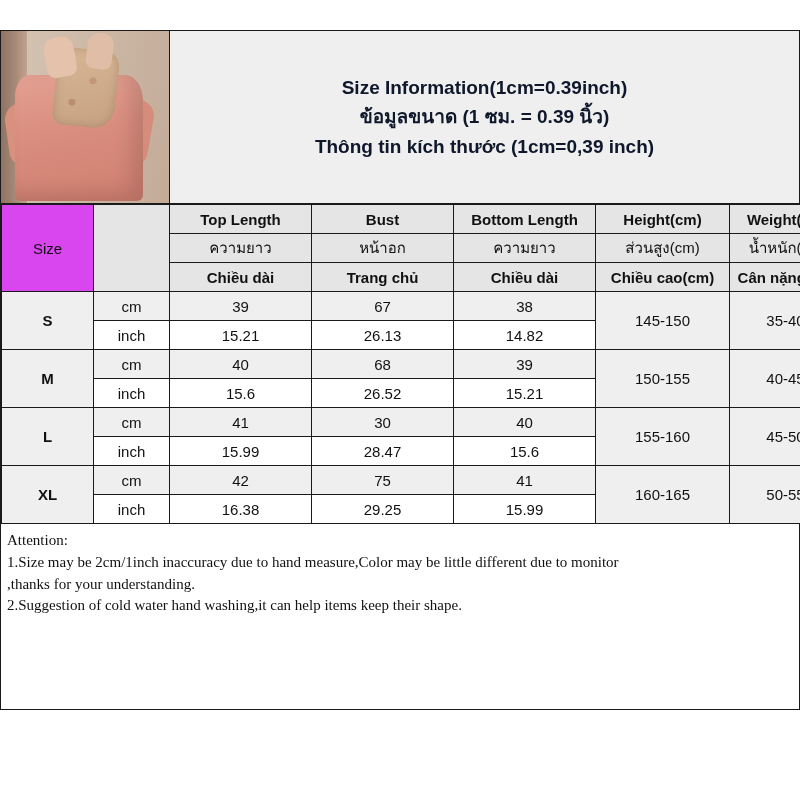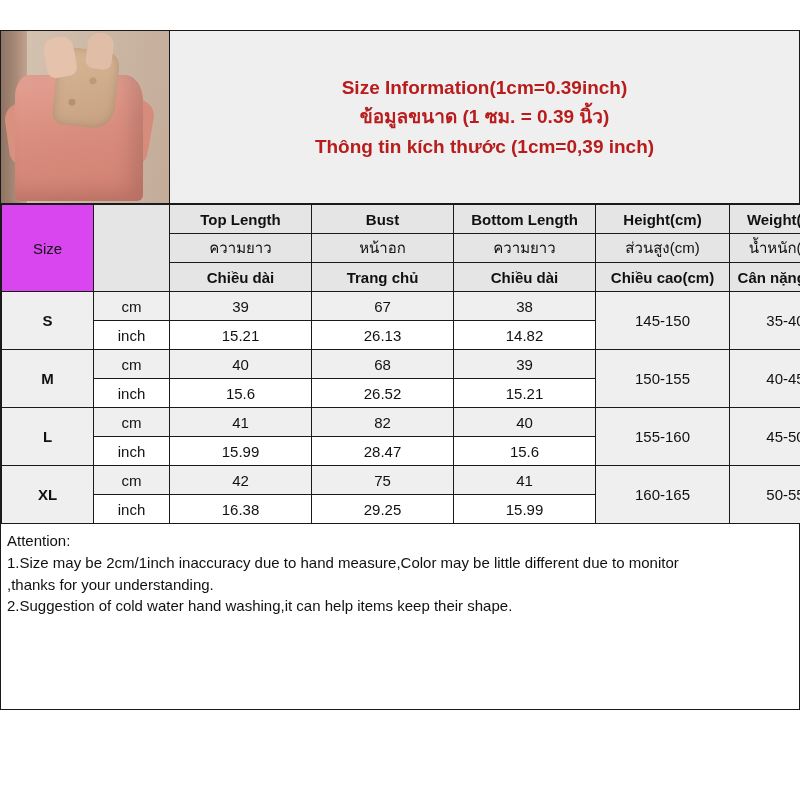--- a/index.html
+++ b/index.html
@@ -130,21 +130,21 @@
     flex-direction: column;
     align-items: center;
     justify-content: center;
     text-align: center;
     padding: 0 12px;
   }
   .title-line {
     font-weight: bold;
     font-size: 19px;
     line-height: 1.55;
-    color: #b91c1c;
+    color: #0f172a;
     white-space: nowrap;
   }
 
   
   table.size-table {
     border-collapse: collapse;
     width: 100%;
     table-layout: fixed;
   }
   table.size-table td, table.size-table th {
@@ -180,20 +180,21 @@
     font-size: 17px;
   }
   .unit-cell { font-size: 15px; }
 
   
   .attention {
     padding: 6px 4px 4px 6px;
     font-size: 15px;
     line-height: 1.45;
     color: #111111;
+    font-family: Liberation Serif, serif;
   }
   .attention div { white-space: nowrap; }
 </style>
 </head>
 <body>
 
 <div class="page">
   <div class="chart">
 
     <div class="header-band">
@@ -278,21 +279,21 @@
           <td class="unit-cell">inch</td>
           <td>15.6</td>
           <td>26.52</td>
           <td>15.21</td>
         </tr>
 
         <tr class="row-grey">
           <td class="size-cell" rowspan="2">L</td>
           <td class="unit-cell">cm</td>
           <td>41</td>
-          <td>82</td>
+          <td>30</td>
           <td>40</td>
           <td rowspan="2">155-160</td>
           <td rowspan="2">45-50</td>
         </tr>
         <tr class="row-white">
           <td class="unit-cell">inch</td>
           <td>15.99</td>
           <td>28.47</td>
           <td>15.6</td>
         </tr>

